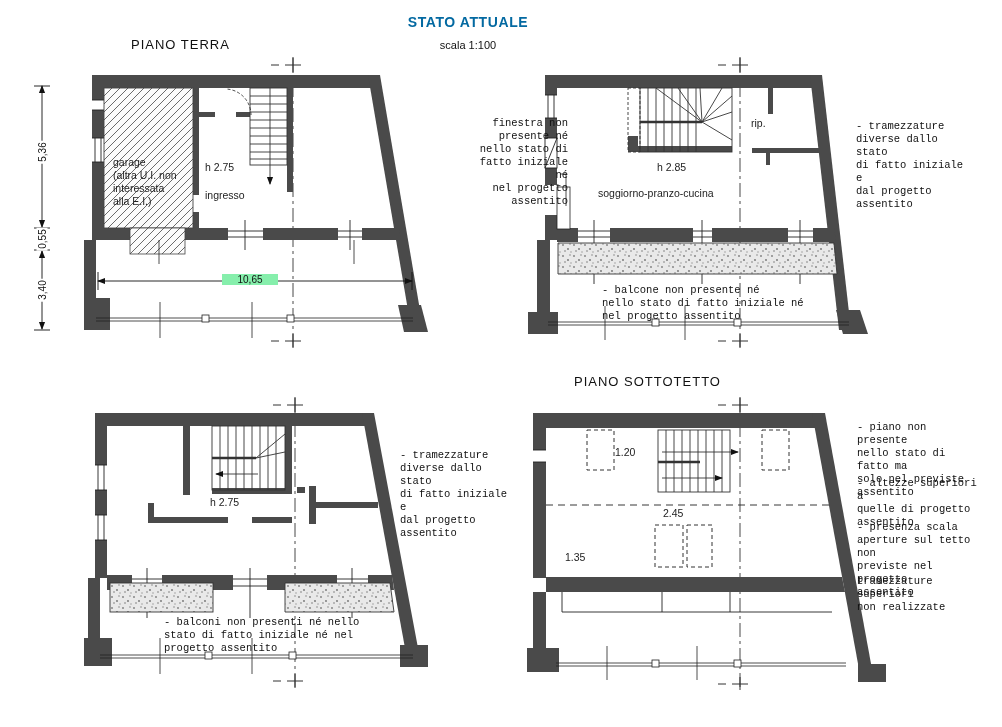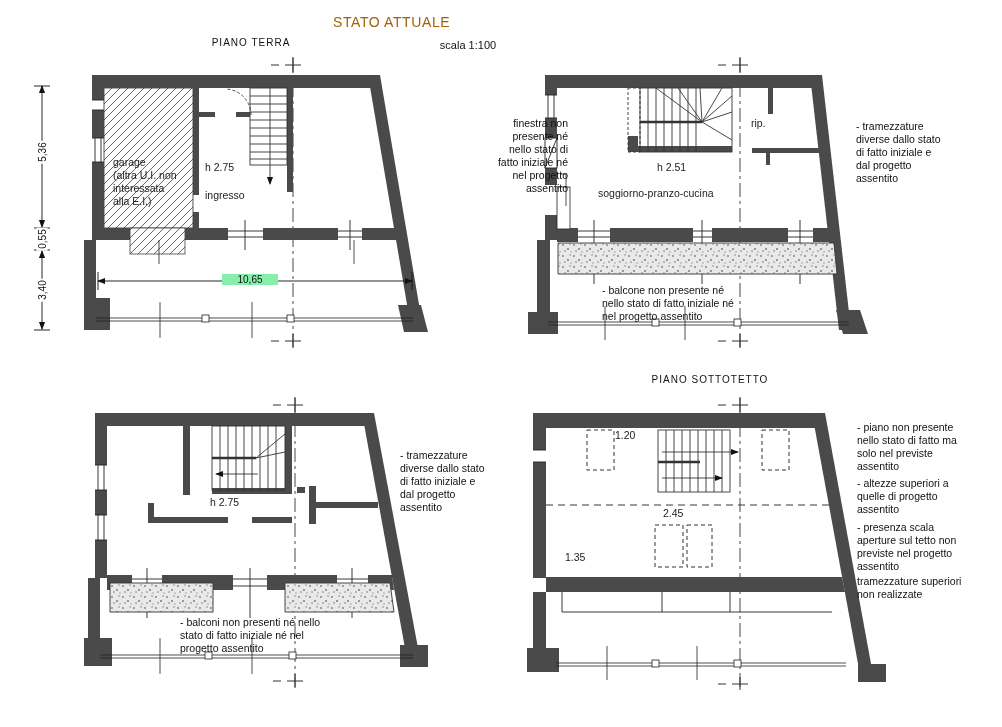--- a/index.html
+++ b/index.html
@@ -1,25 +1,25 @@
 <!DOCTYPE html>
 <html><head>
 <meta charset="utf-8">
 <style>
   * { margin:0; padding:0; box-sizing:border-box; }
   html,body { background:#ffffff; }
   body { font-family:"Liberation Sans","DejaVu Sans",sans-serif; color:#1a1a1a; }
   #canvas { position:relative; width:1002px; height:727px; background:#fff; overflow:hidden; }
   #drawing { position:absolute; left:0; top:0; }
   .abs { position:absolute; }
-  .main-title { font-weight:normal; font-size:14px; letter-spacing:.6px; text-align:left; color:#a16207; }
+  .main-title { font-weight:bold; font-size:14px; letter-spacing:.6px; text-align:center; color:#0369a1; }
   .scale-lbl { font-size:11px; text-align:center; color:#111; }
-  .plan-title { font-size:10px; letter-spacing:1px; text-align:center; color:#111; }
+  .plan-title { font-size:13px; letter-spacing:1px; text-align:left; color:#111; }
   .lbl { font-size:10.5px; color:#222; text-align:left; line-height:1.25; }
-  .note { font-size:10.5px; color:#111; line-height:1.24; white-space:pre-line; }
+  .note { font-size:10.5px; color:#111; line-height:1.24; white-space:pre-line;font-family:Liberation Mono, monospace; }
   .note-r { text-align:right; }
   .pre { white-space:pre-line; }
   .dim { font-size:10px; color:#111; text-align:center; background:#86efac; padding:0 2px; }
   .vdim { font-size:10px; color:#111; background:#fff; padding:0 2px;
           transform:translate(-50%,-50%) rotate(-90deg); }
 </style>
 </head>
 <body>
 
 <div id="canvas">
@@ -356,62 +356,62 @@
       <line x1="607" y1="646" x2="607" y2="680"></line>
           <line x1="697" y1="646" x2="697" y2="680"></line>
     </g>
   </g>
 </svg>
 
 <div class="abs main-title" style="left:333px;top:14px;width:270px">STATO ATTUALE</div>
 <div class="abs scale-lbl" style="left:383px;top:39px;width:170px">scala 1:100</div>
 
 <div class="abs plan-title" style="left:131px;top:37px;width:240px">PIANO TERRA</div>
-<div class="abs plan-title" style="left:590px;top:374px;width:240px">PIANO SOTTOTETTO</div>
+<div class="abs plan-title" style="left:574px;top:374px;width:240px">PIANO SOTTOTETTO</div>
 
 <div class="abs lbl pre" style="left:113px;top:156px;width:112px">garage
 (altra U.I. non
 interessata
 alla E.I.)</div>
 <div class="abs lbl" style="left:205px;top:161px;width:60px">h 2.75</div>
 <div class="abs lbl" style="left:205px;top:189px;width:75px">ingresso</div>
 <div class="abs dim" style="left:222px;top:274px;width:56px">10,65</div>
 <div class="abs vdim" style="left:42px;top:152px">5,36</div>
 <div class="abs vdim" style="left:42px;top:239px">0,55</div>
 <div class="abs vdim" style="left:42px;top:290px">3,40</div>
 
 <div class="abs note note-r" style="left:476px;top:117px;width:92px">finestra non
 presente né
 nello stato di
 fatto iniziale né
 nel progetto
 assentito</div>
 <div class="abs lbl" style="left:751px;top:117px;width:40px">rip.</div>
-<div class="abs lbl" style="left:657px;top:161px;width:60px">h 2.51</div>
+<div class="abs lbl" style="left:657px;top:161px;width:60px">h 2.85</div>
 <div class="abs lbl" style="left:598px;top:187px;width:165px">soggiorno-pranzo-cucina</div>
 <div class="abs note" style="left:602px;top:284px;width:235px">- balcone non presente né
 nello stato di fatto iniziale né
 nel progetto assentito</div>
 <div class="abs note" style="left:856px;top:120px;width:115px">- tramezzature
 diverse dallo stato
 di fatto iniziale e
 dal progetto
 assentito</div>
 
 <div class="abs lbl" style="left:210px;top:496px;width:60px">h 2.75</div>
 <div class="abs note" style="left:400px;top:449px;width:115px">- tramezzature
 diverse dallo stato
 di fatto iniziale e
 dal progetto
 assentito</div>
-<div class="abs note" style="left:180px;top:616px;width:235px">- balconi non presenti né nello
+<div class="abs note" style="left:164px;top:616px;width:235px">- balconi non presenti né nello
 stato di fatto iniziale né nel
 progetto assentito</div>
 
-<div class="abs lbl" style="left:615px;top:429px;width:42px">1.20</div>
+<div class="abs lbl" style="left:615px;top:446px;width:42px">1.20</div>
 <div class="abs lbl" style="left:663px;top:507px;width:45px">2.45</div>
 <div class="abs lbl" style="left:565px;top:551px;width:42px">1.35</div>
 <div class="abs note" style="left:857px;top:421px;width:122px">- piano non presente
 nello stato di fatto ma
 solo nel previste
 assentito</div>
 <div class="abs note" style="left:857px;top:477px;width:122px">- altezze superiori a
 quelle di progetto
 assentito</div>
 <div class="abs note" style="left:857px;top:521px;width:122px">- presenza scala

